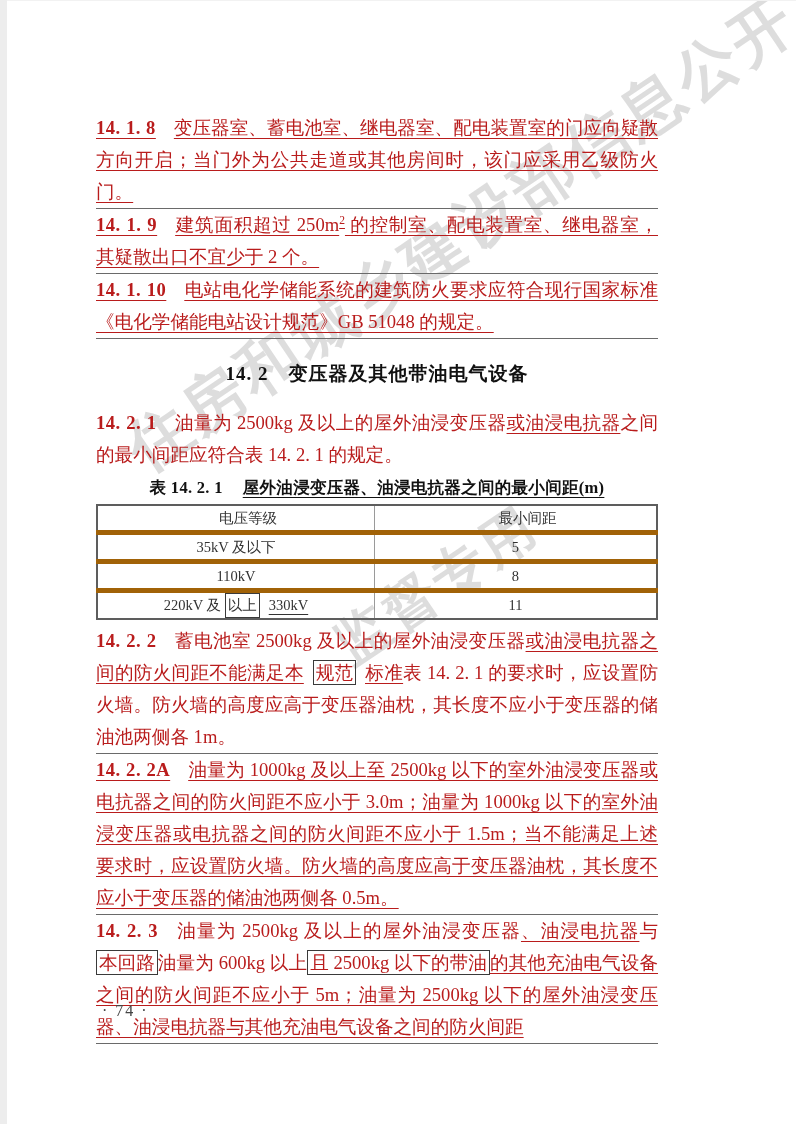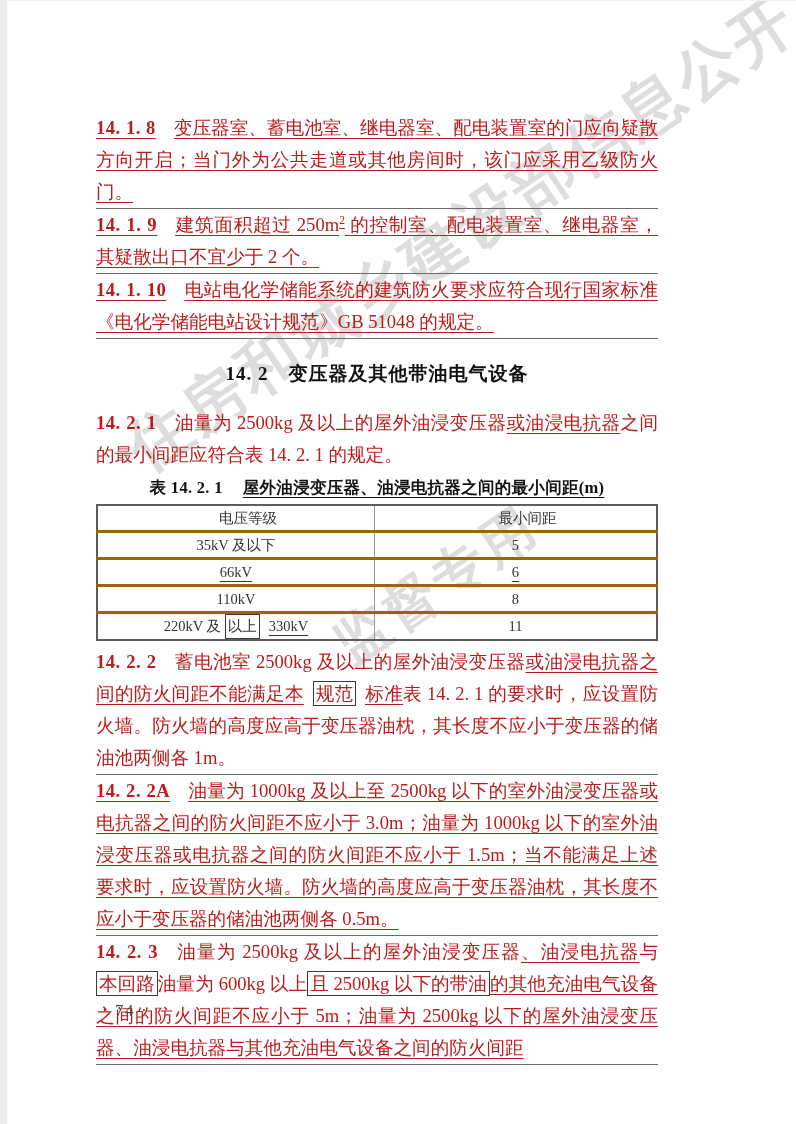--- a/index.html
+++ b/index.html
@@ -134,21 +134,21 @@
     letter-spacing: .3px;
   }
   table.spec-table {
     width: 100%;
     border-collapse: collapse;
     border: 2px solid #5d5d5d;
     table-layout: fixed;
     background: transparent;
   }
   table.spec-table td {
-    border-top: 3px solid #a16207;
+    border-top: 5px solid #a16207;
     border-bottom: 1px solid #9a9a9a;
     text-align: center;
     font-size: 14.5px;
     color: #333;
     height: 24px;
     padding: 0;
     font-family: "Liberation Serif", "DejaVu Serif", serif;
   }
   table.spec-table tr:first-child td { border-top: none; padding-left: 24px; }
   table.spec-table tr:last-child td { border-bottom: none; }
@@ -199,24 +199,20 @@
       <tbody>
           <tr>
         <td class="col-left">电压等级</td>
         <td class="col-right">最小间距</td>
       </tr>
       <tr>
         <td class="col-left">35kV 及以下</td>
         <td class="col-right">5</td>
       </tr>
       <tr>
-        <td class="col-left"><span class="u">66kV</span></td>
-        <td class="col-right"><span class="u">6</span></td>
-      </tr>
-      <tr>
         <td class="col-left">110kV</td>
         <td class="col-right">8</td>
       </tr>
       <tr>
         <td class="col-left"><span>220kV 及 </span><span class="boxed">以上</span><span class="gap-sm"></span><span class="u">330kV</span></td>
         <td class="col-right">11</td>
       </tr>
     </tbody>
       </table>
 

